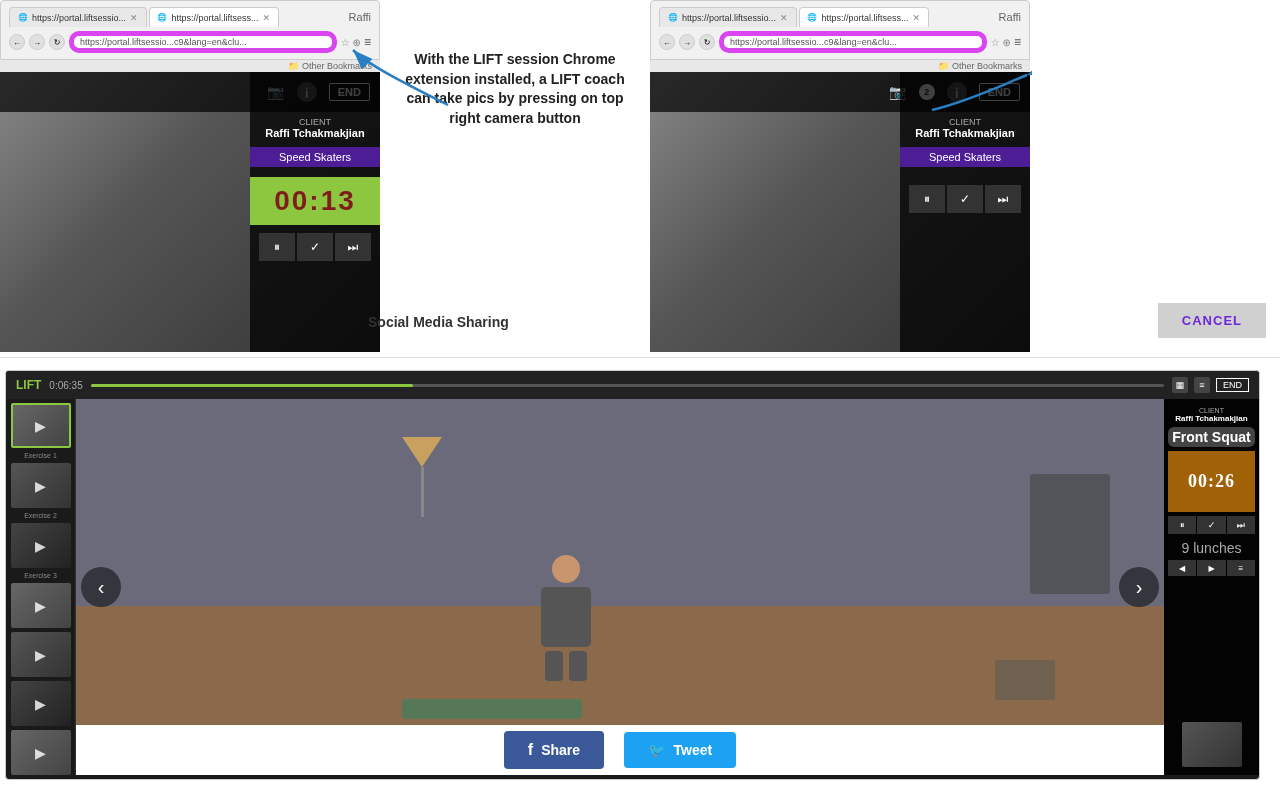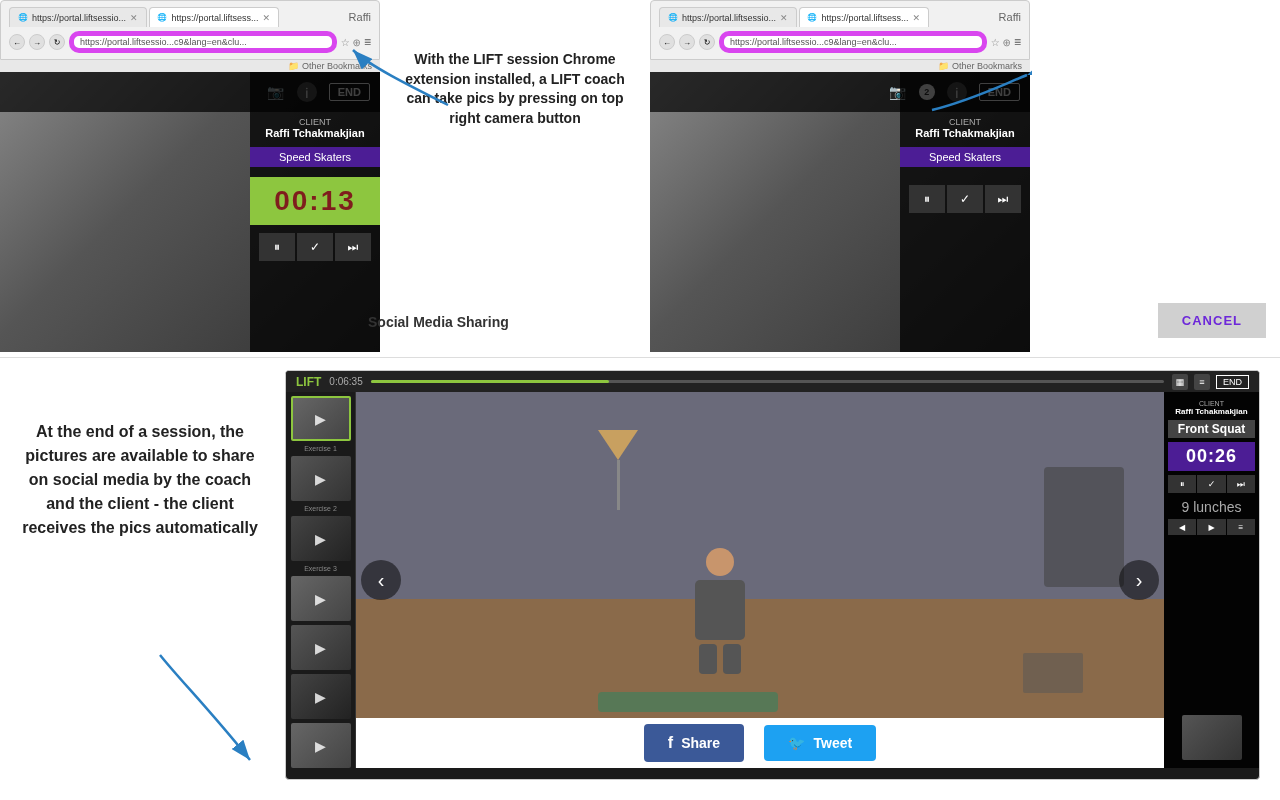--- a/index.html
+++ b/index.html
@@ -284,21 +284,21 @@
       margin: 10px 20px 20px 5px;
       border: 1px solid #ccc;
       border-radius: 4px;
       overflow: hidden;
       position: relative;
       background: #1a1a1a;
     }
 
     .app-header {
       background: #222;
-      height: 21px;
+      height: 28px;
       display: flex;
       align-items: center;
       padding: 0 10px;
       gap: 8px;
       justify-content: center;
     }
 
     .app-header-lift {
       color: #8dc63f;
       font-size: 12px;
@@ -437,38 +437,40 @@
       color: #fff;
       font-size: 8px;
       font-weight: bold;
       text-align: center;
       margin-bottom: 4px;
     }
 
     .rp-exercise {
       background: #444;
       color: #fff;
-      font-size: 12px;
+      font-size: 14px;
       font-weight: bold;
       padding: 2px 4px;
       width: 100%;
       text-align: center;
       margin-bottom: 4px;
+      border-radius: 6px;
     }
 
     .rp-timer {
-      background: #4c1d95;
+      background: #a16207;
       color: #fff;
       font-size: 18px;
       font-weight: bold;
-      padding: 4px;
+      padding: 20px;
       width: 100%;
       text-align: center;
       letter-spacing: 1px;
       margin-bottom: 4px;
+      font-family: Liberation Serif, serif;
     }
 
     .rp-controls {
       display: flex;
       gap: 1px;
       width: 100%;
       margin-bottom: 6px;
     }
 
     .rp-ctrl {
@@ -825,32 +827,20 @@
   <div class="social-sharing-label">Social Media Sharing</div>
 
   <button class="cancel-btn">CANCEL</button>
 
 </div>
 
 <div style="position:absolute; top:357px; left:0; width:100%; height:1px; background:#ddd;"></div>
 
 <div class="bottom-section">
 
-  <div class="bottom-left-text">
-    <span>At the end of a session, the pictures are available to share on social media by the coach and the client - the client receives the pics automatically</span>
-    
-    <svg class="bottom-arrow-svg" width="120" height="120">
-      <defs>
-        <marker id="arrowhead3" markerWidth="8" markerHeight="6" refX="8" refY="3" orient="auto">
-          <polygon points="0 0, 8 3, 0 6" fill="#2a7fc2"></polygon>
-        </marker>
-      </defs>
-      <path d="M20,5 C40,30 70,60 110,110" stroke="#2a7fc2" stroke-width="2.5" fill="none" marker-end="url(#arrowhead3)"></path>
-    </svg>
-  </div>
 
   <div class="app-screenshot">
 
     <div class="app-header">
       <span class="app-header-lift">LIFT</span>
       <span class="app-header-timer">0:06:35</span>
       <div class="app-header-progress">
         <div class="app-header-progress-fill"></div>
       </div>
       <div class="app-header-right">

